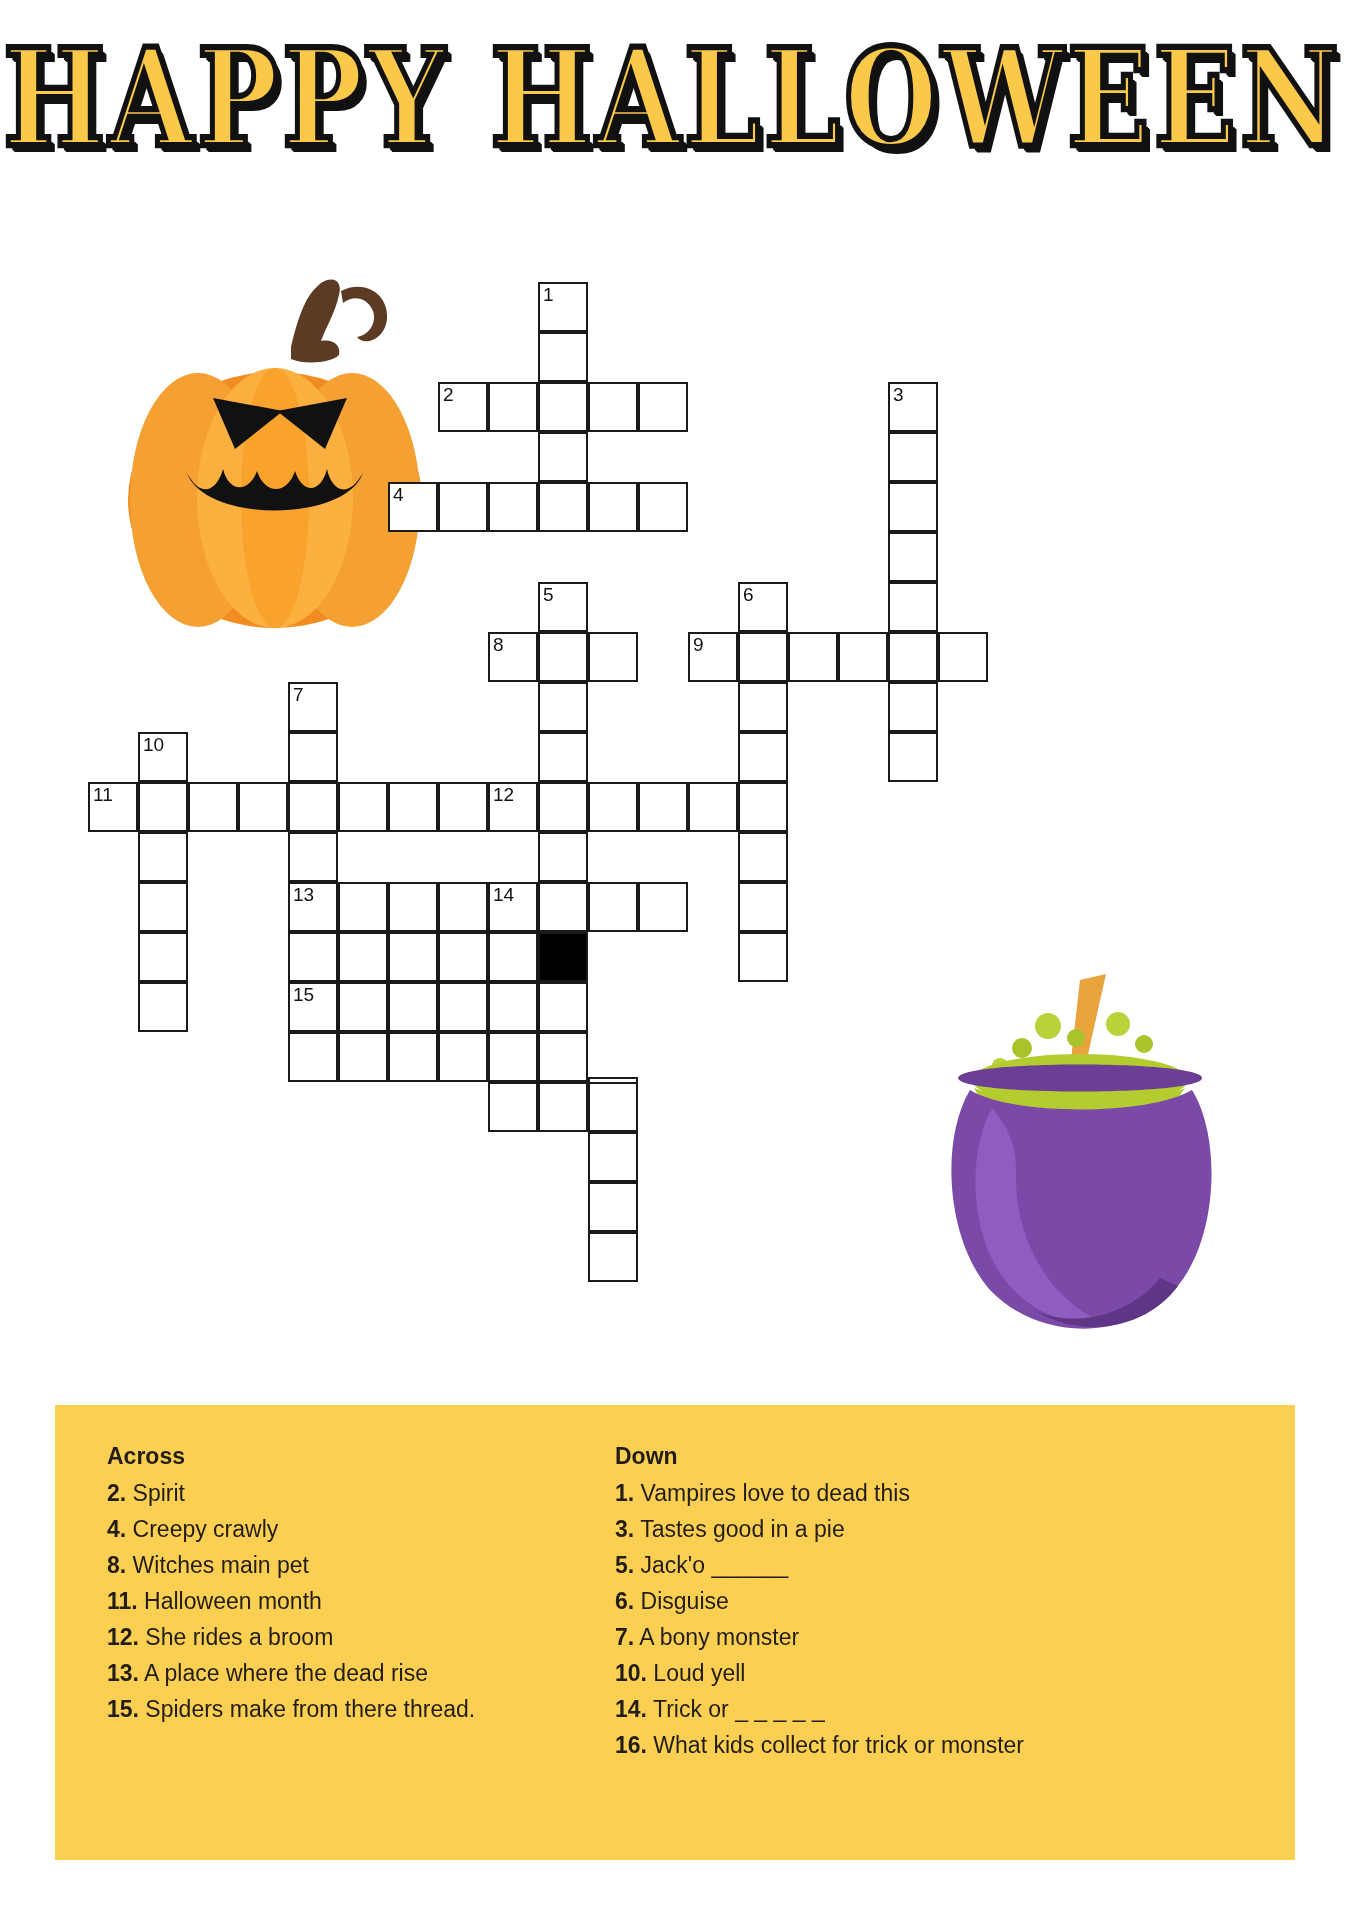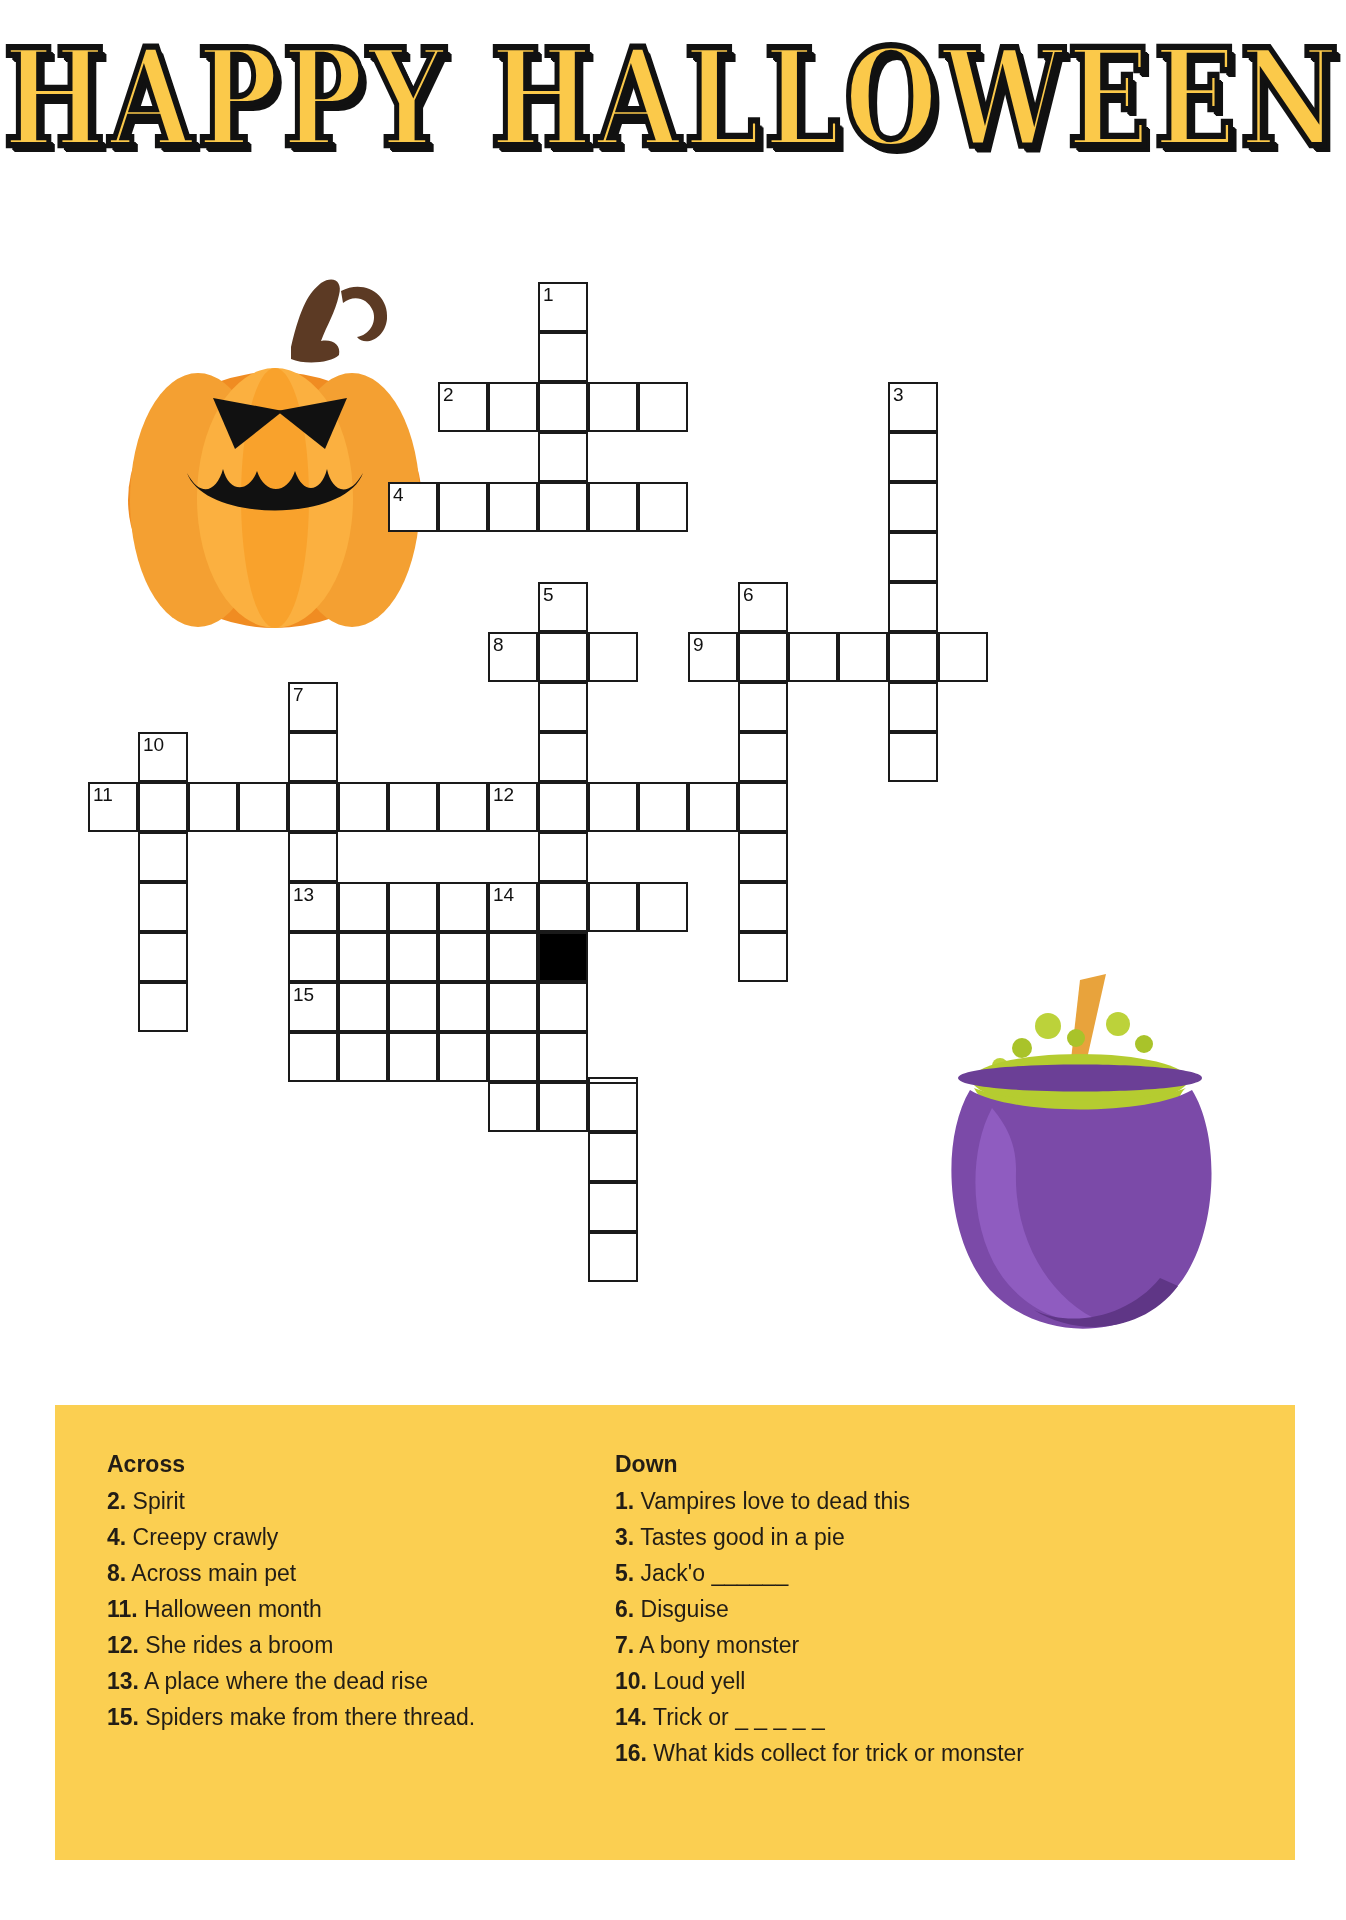--- a/index.html
+++ b/index.html
@@ -102,21 +102,20 @@
     font-family: "Liberation Sans", sans-serif;
     font-size: 23px;
     color: #221d16;
   }
   #col-across { left: 52px; width: 500px; }
   #col-down   { left: 560px; width: 660px; }
   .clue-head {
     font-weight: bold;
     font-size: 23px;
     margin-bottom: 10px;
-    margin-top: 8px;
   }
   .clue-item {
     margin-bottom: 10px;
     line-height: 26px;
     white-space: nowrap;
   }
   .clue-item .n { font-weight: bold; }
 </style>
 </head>
 <body>
@@ -303,21 +302,21 @@
     <div class="cell" style="left: 588px; top: 1182px;"></div>
     <div class="cell" style="left: 588px; top: 1232px;"></div>
   </div>
 
 <div id="clues">
   <div class="clue-col" id="col-across">
     <div class="clue-head">Across</div>
     <div id="across-list">
         <div class="clue-item"><span class="n">2.</span><span> Spirit</span></div>
         <div class="clue-item"><span class="n">4.</span><span> Creepy crawly</span></div>
-        <div class="clue-item"><span class="n">8.</span><span> Across main pet</span></div>
+        <div class="clue-item"><span class="n">8.</span><span> Witches main pet</span></div>
         <div class="clue-item"><span class="n">11.</span><span> Halloween month</span></div>
         <div class="clue-item"><span class="n">12.</span><span> She rides a broom</span></div>
         <div class="clue-item"><span class="n">13.</span><span> A place where the dead rise</span></div>
         <div class="clue-item"><span class="n">15.</span><span> Spiders make from there thread.</span></div>
       </div>
   </div>
   <div class="clue-col" id="col-down">
     <div class="clue-head">Down</div>
     <div id="down-list">
         <div class="clue-item"><span class="n">1.</span><span> Vampires love to dead this</span></div>

